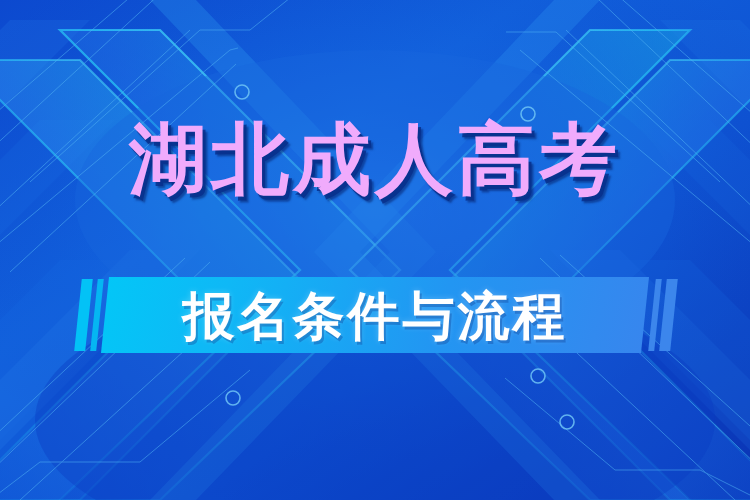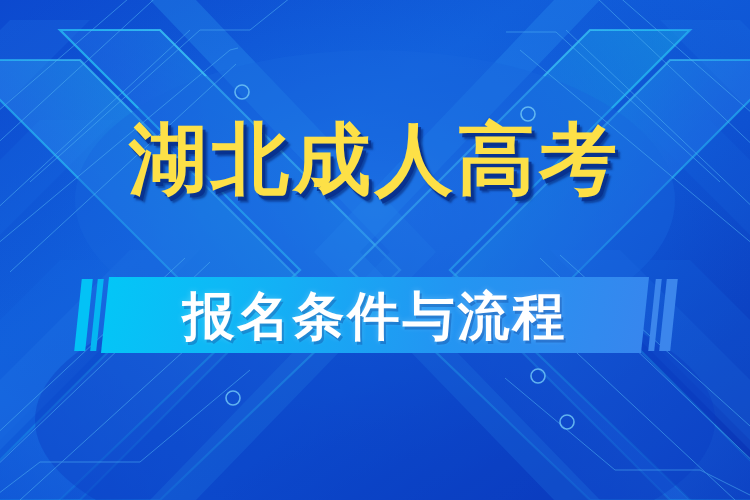--- a/index.html
+++ b/index.html
@@ -19,21 +19,21 @@
   #title-group{
     position:absolute;left:0;top:0;width:750px;height:500px;
     pointer-events:none;
   }
   #main-title{
     position:absolute;left:0;right:0;top:116px;
     text-align:center;
     font-size:78px;
     line-height:86px;
     font-weight:bold;
-    color:#fde047;
+    color:#f0abfc;
     letter-spacing:4px;
     font-family:"DejaVu Sans","Liberation Sans",sans-serif;
     text-shadow:
        3px 4px 0 rgba(7,47,140,.85),
        5px 6px 2px rgba(5,35,110,.55);
     white-space:nowrap;
   }
 
   
   #sub-band-wrap{

